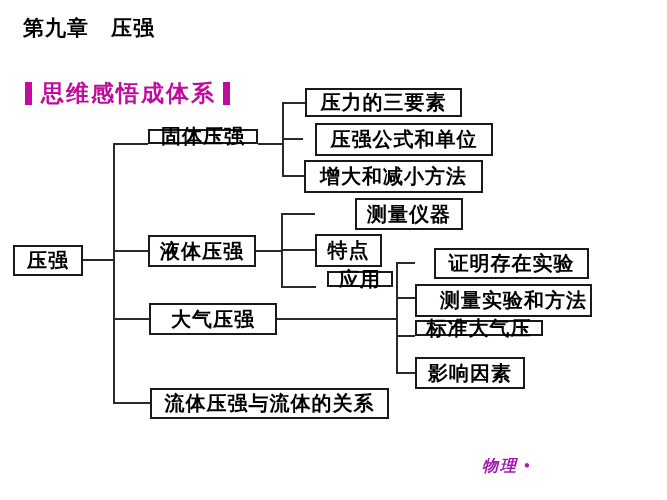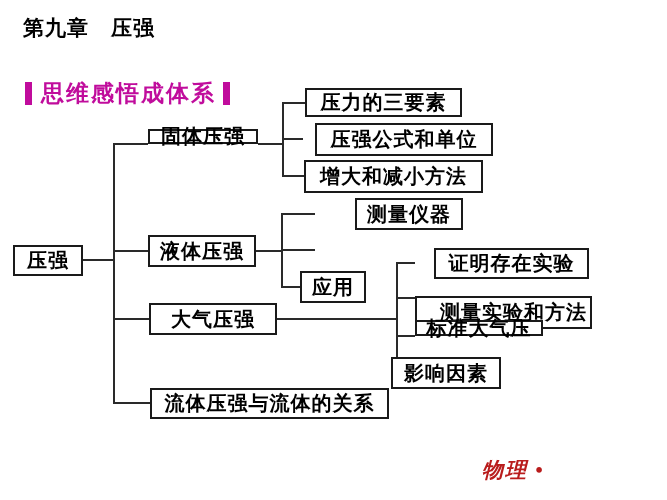--- a/index.html
+++ b/index.html
@@ -33,22 +33,22 @@
   .node {
     position: absolute; box-sizing: border-box;
     border: 2px solid #1a1a1a; background: #ffffff;
     display: flex; align-items: center; justify-content: center;
     font-size: 20px; font-weight: 600; letter-spacing: 1px;
     white-space: nowrap; color: #000000;
   }
   .cline { position: absolute; background: var(--line); }
   .footer-label {
     position: absolute; left: 482px; top: 456px;
-    font-size: 21px; font-style: italic; font-weight: 700;
-    letter-spacing: 2px; color: #b91c1c;
+    font-size: 16px; font-style: italic; font-weight: 700;
+    letter-spacing: 2px; color: #a21caf;
   }
 </style>
 </head>
 <body>
 
 <div class="stage">
 
   <div class="page-title">第九章　压强</div>
 
   <div class="section-header">
@@ -88,22 +88,23 @@
   <div class="node" style="left:148px; top:129px; width:110px; height:15px;">固体压强</div>
   <div class="node" style="left:148px; top:235px; width:108px; height:32px;">液体压强</div>
   <div class="node" style="left:149px; top:303px; width:128px; height:32px;">大气压强</div>
   <div class="node" style="left:150px; top:388px; width:239px; height:31px;">流体压强与流体的关系</div>
 
   <div class="node" style="left:305px; top:88px; width:157px; height:29px;">压力的三要素</div>
   <div class="node" style="left:303px; top:123px; width:178px; height:33px;margin-left:12px;">压强公式和单位</div>
   <div class="node" style="left:304px; top:160px; width:179px; height:33px;">增大和减小方法</div>
 
   <div class="node" style="left:315px; top:198px; width:108px; height:32px;margin-left:40px;">测量仪器</div>
-  <div class="node" style="left:300px; top:271px; width:66px; height:32px;">应用</div>
+  <div class="node" style="left:315px; top:234px; width:67px; height:33px;">特点</div>
+  <div class="node" style="left:327px; top:271px; width:66px; height:16px;">应用</div>
 
   <div class="node" style="left:434px; top:248px; width:155px; height:31px;">证明存在实验</div>
-  <div class="node" style="left:415px; top:296px; width:177px; height:33px;padding-left:20px;">测量实验和方法</div>
+  <div class="node" style="left:415px; top:284px; width:177px; height:33px;padding-left:20px;">测量实验和方法</div>
   <div class="node" style="left:415px; top:320px; width:128px; height:16px;">标准大气压</div>
-  <div class="node" style="left:391px; top:357px; width:110px; height:32px;">影响因素</div>
+  <div class="node" style="left:415px; top:357px; width:110px; height:32px;">影响因素</div>
 
   <div class="footer-label">物理 •</div>
 
 </div>
 
 </body></html>

